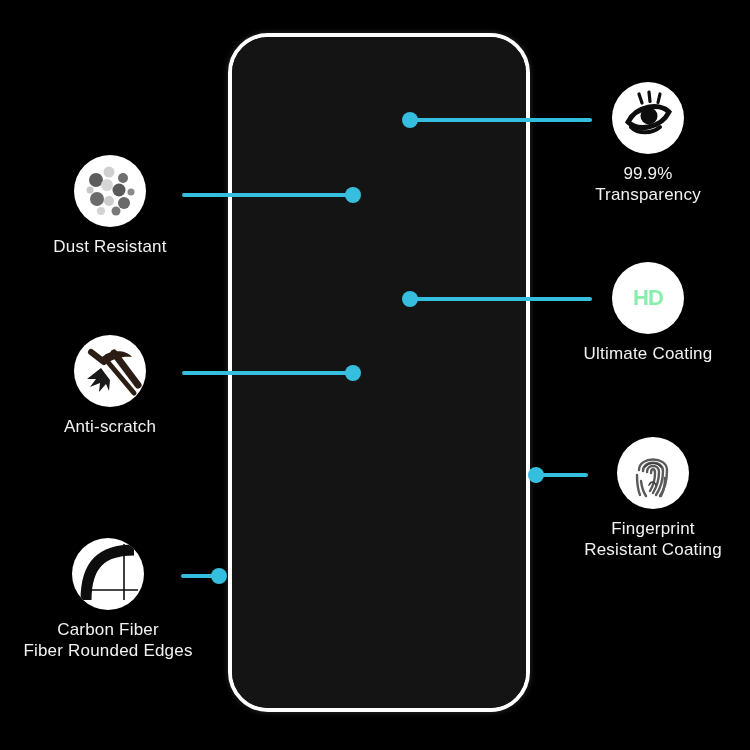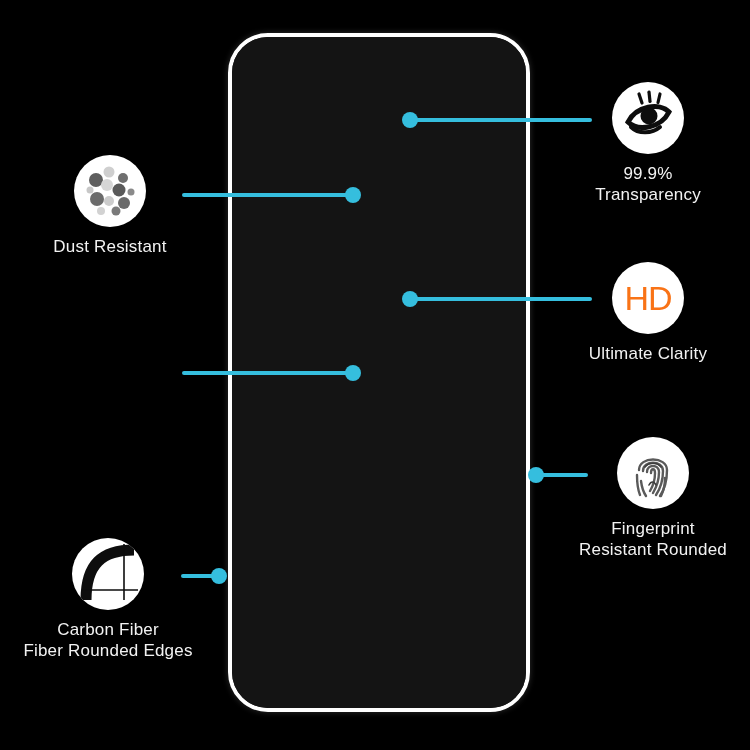--- a/index.html
+++ b/index.html
@@ -22,21 +22,21 @@
   .feature{position:absolute;text-align:center;}
   .icon-wrap{position:relative;width:72px;height:72px;margin:0 auto;}
   .icon-circle{position:absolute;left:0;top:0;width:72px;height:72px;border-radius:50%;
                background:#ffffff;overflow:hidden;}
   .label{margin-top:9px;font-size:17px;line-height:21px;color:#f2f2f2;
          letter-spacing:.2px;white-space:pre-line;}
 
   
   .hd-text{position:absolute;left:0;top:0;width:72px;height:72px;
            display:flex;align-items:center;justify-content:center;
-           font-size:34px;font-weight:normal;color:#f97316;letter-spacing:-1px;}
+           font-size:22px;font-weight:bold;color:#86efac;letter-spacing:-1px;}
 
   svg{display:block;}
 </style>
 </head>
 <body>
 
 <div class="stage">
 
   <div class="phone">
     <div class="phone-screen"></div>
@@ -75,21 +75,21 @@
     </div>
     <div class="label">99.9%
 Transparency</div>
   </div>
 
   <div class="feature" style="left:563px;top:262px;width:170px;">
     <div class="icon-wrap">
       <div class="icon-circle"></div>
       <div class="hd-text">HD</div>
     </div>
-    <div class="label">Ultimate Clarity</div>
+    <div class="label">Ultimate Coating</div>
   </div>
 
   <div class="feature" style="left:563px;top:437px;width:180px;">
     <div class="icon-wrap">
       <div class="icon-circle">
         <svg width="72" height="72" viewBox="0 0 72 72">
           <g fill="none" stroke="#5a5a5a" stroke-width="2.4" stroke-linecap="round">
             <path d="M22 33 C22 19, 50 19, 50 33 C50 44, 47 53, 43 59"></path>
             <path d="M26 34 C26 23, 46 23, 46 34 C46 45, 43 52, 39 58"></path>
             <path d="M30 35 C30 27, 42 27, 42 35 C42 45, 39 51, 36 56"></path>
@@ -99,21 +99,21 @@
             <path d="M20 38 C20 47, 21 53, 23 58"></path>
           </g>
           <g fill="none" stroke="#3d3d3d" stroke-width="1.6" stroke-linecap="round">
             <path d="M28 30 C32 25, 40 25, 44 30"></path>
             <path d="M32 48 C34 44, 37 44, 39 48"></path>
           </g>
         </svg>
       </div>
     </div>
     <div class="label">Fingerprint
-Resistant Rounded</div>
+Resistant Coating</div>
   </div>
 
   <div class="feature" style="left:20px;top:155px;width:180px;">
     <div class="icon-wrap">
       <div class="icon-circle">
         <svg width="72" height="72" viewBox="0 0 72 72">
           <circle cx="22" cy="25" r="7" fill="#5e5e5e"></circle>
           <circle cx="35" cy="17" r="5.5" fill="#cfcfcf"></circle>
           <circle cx="49" cy="23" r="5" fill="#6f6f6f"></circle>
           <circle cx="33" cy="30" r="6" fill="#d6d6d6"></circle>
@@ -124,20 +124,34 @@
           <circle cx="42" cy="56" r="4.5" fill="#7a7a7a"></circle>
           <circle cx="27" cy="56" r="4" fill="#d2d2d2"></circle>
           <circle cx="57" cy="37" r="3.5" fill="#8a8a8a"></circle>
           <circle cx="16" cy="35" r="3.5" fill="#c7c7c7"></circle>
         </svg>
       </div>
     </div>
     <div class="label">Dust Resistant</div>
   </div>
 
+  <div class="feature" style="left:25px;top:335px;width:170px;">
+    <div class="icon-wrap">
+      <div class="icon-circle">
+        <svg width="72" height="72" viewBox="0 0 72 72">
+          <path d="M28 22 C38 14, 52 15, 58 22 C50 21, 40 23, 34 28 Z" fill="#2b1c14"></path>
+          <path d="M40 18 L64 50" stroke="#2b1c14" stroke-width="7" stroke-linecap="round"></path>
+          <path d="M33 26 L60 58" stroke="#2b1c14" stroke-width="5" stroke-linecap="round"></path>
+          <path d="M30 27 L17 17" stroke="#2b1c14" stroke-width="6" stroke-linecap="round"></path>
+          <path d="M27 33 L13 44 L22 44 L16 52 L26 48 L25 57 L32 49 L35 56 L36 45 Z" fill="#1a1a1a"></path>
+        </svg>
+      </div>
+    </div>
+    <div class="label">Anti-scratch</div>
+  </div>
 
   <div class="feature" style="left:8px;top:538px;width:200px;">
     <div class="icon-wrap">
       <div class="icon-circle">
         <svg width="72" height="72" viewBox="0 0 72 72">
           <path d="M14 62 C14 26, 30 12, 62 12" fill="none" stroke="#0d0d0d" stroke-width="11" stroke-linecap="butt"></path>
           <path d="M52 6 L52 62" stroke="#0d0d0d" stroke-width="1.6"></path>
           <path d="M10 52 L66 52" stroke="#0d0d0d" stroke-width="1.6"></path>
         </svg>
       </div>

